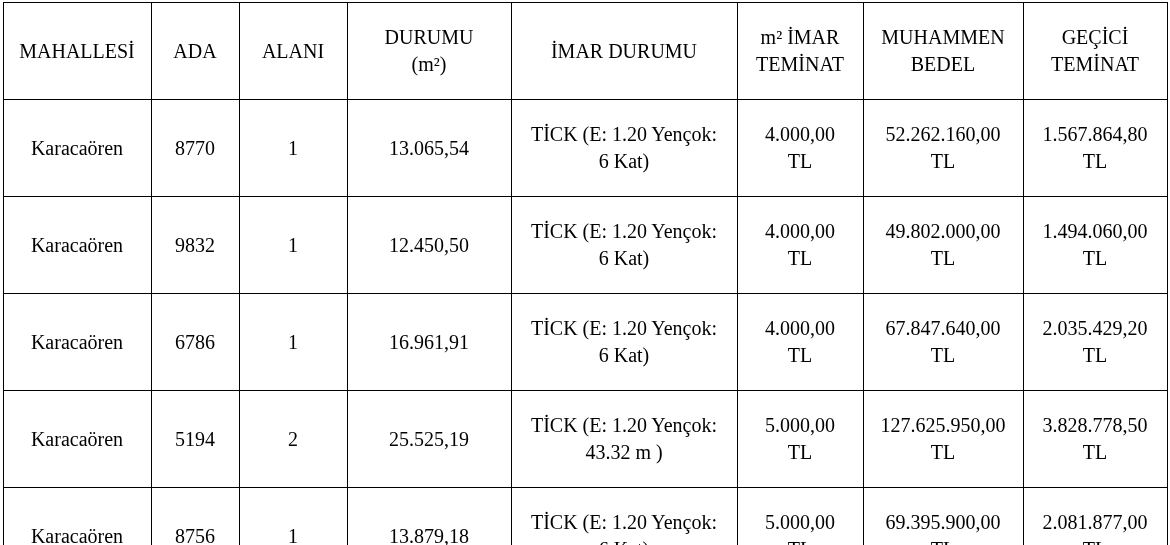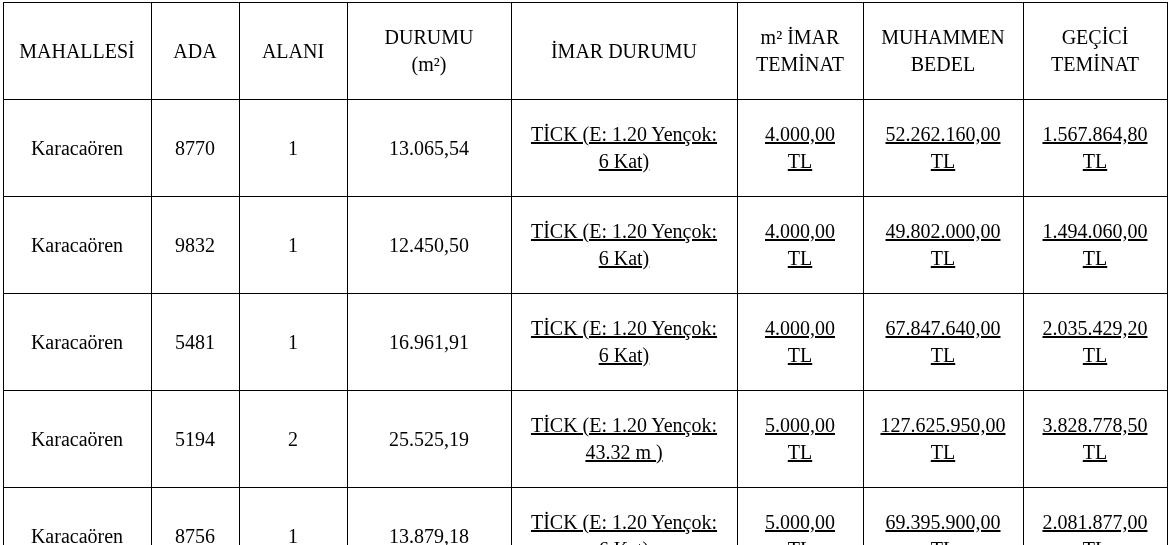--- a/index.html
+++ b/index.html
@@ -49,21 +49,21 @@
   col.c-mahalle   { width: 148px; }
   col.c-ada       { width: 88px; }
   col.c-parsel    { width: 108px; }
   col.c-alani     { width: 164px; }
   col.c-imar      { width: 226px; }
   col.c-rayic     { width: 126px; }
   col.c-muhammen  { width: 160px; }
   col.c-teminat   { width: 144px; }
 
   .cell-mahalle { font-size: 19px; }
-  .two-line { display: block; text-decoration: underline; }
+  .two-line { display: block; }
   .head-line { display: block; }
 </style>
 </head>
 <body>
 
 <div class="sheet">
   <table class="land-table">
     <colgroup>
       <col class="c-mahalle">
       <col class="c-ada">
@@ -146,21 +146,21 @@
           <span class="two-line">49.802.000,00</span>
           <span class="two-line">TL</span>
         </td>
         <td>
           <span class="two-line">1.494.060,00</span>
           <span class="two-line">TL</span>
         </td>
       </tr>
       <tr>
         <td class="cell-mahalle">Karacaören</td>
-        <td>5481</td>
+        <td>6786</td>
         <td>1</td>
         <td>16.961,91</td>
         <td>
           <span class="two-line">TİCK (E: 1.20 Yençok:</span>
           <span class="two-line">6 Kat)</span>
         </td>
         <td>
           <span class="two-line">4.000,00</span>
           <span class="two-line">TL</span>
         </td>

